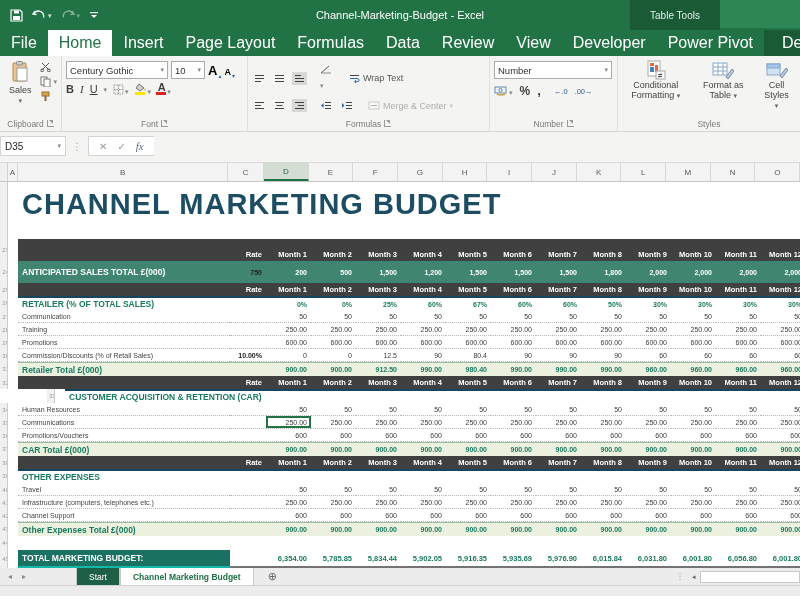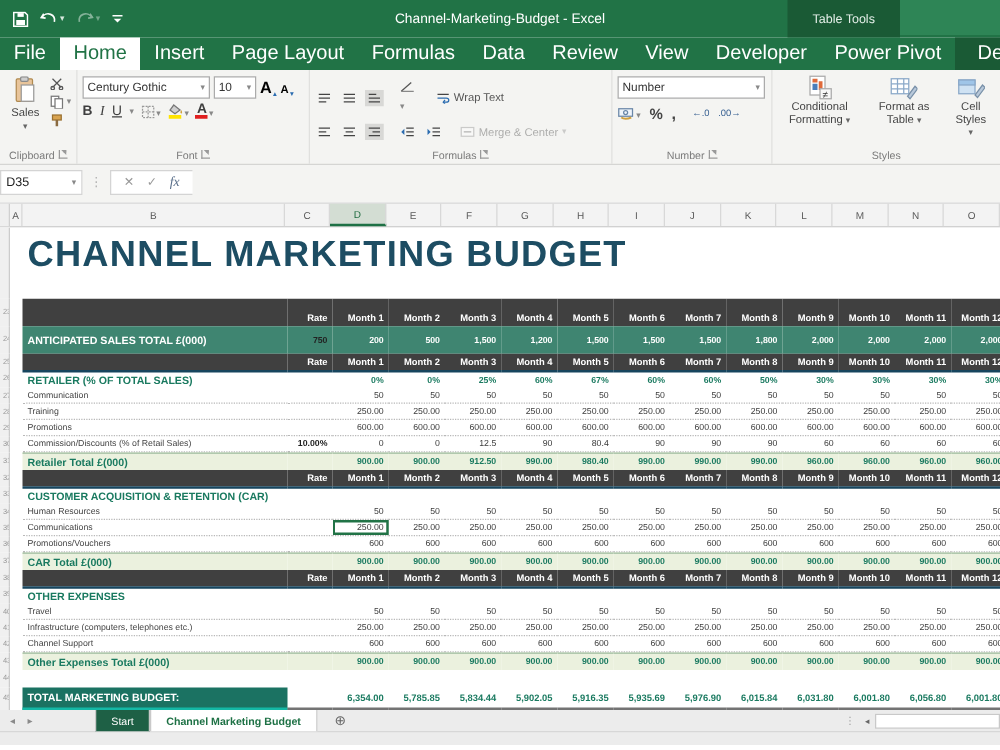--- a/index.html
+++ b/index.html
@@ -673,21 +673,21 @@
         <div class="cell bandc">Month 4</div>
         <div class="cell bandc">Month 5</div>
         <div class="cell bandc">Month 6</div>
         <div class="cell bandc">Month 7</div>
         <div class="cell bandc">Month 8</div>
         <div class="cell bandc">Month 9</div>
         <div class="cell bandc">Month 10</div>
         <div class="cell bandc">Month 11</div>
         <div class="cell bandc">Month 12</div>
       </div>
-      <div class="grow r-section" style="height: 14px;">
+      <div class="grow r-section" style="height: 14px; margin-left: 47px;">
         <div class="sliver">
           <span>33</span>
         </div>
         <div class="acol"></div>
         <div class="cell sectc sectl lcell">CUSTOMER ACQUISITION &amp; RETENTION (CAR)</div>
         <div class="cell sectc"></div>
         <div class="cell sectc"></div>
         <div class="cell sectc"></div>
         <div class="cell sectc"></div>
         <div class="cell sectc"></div>

